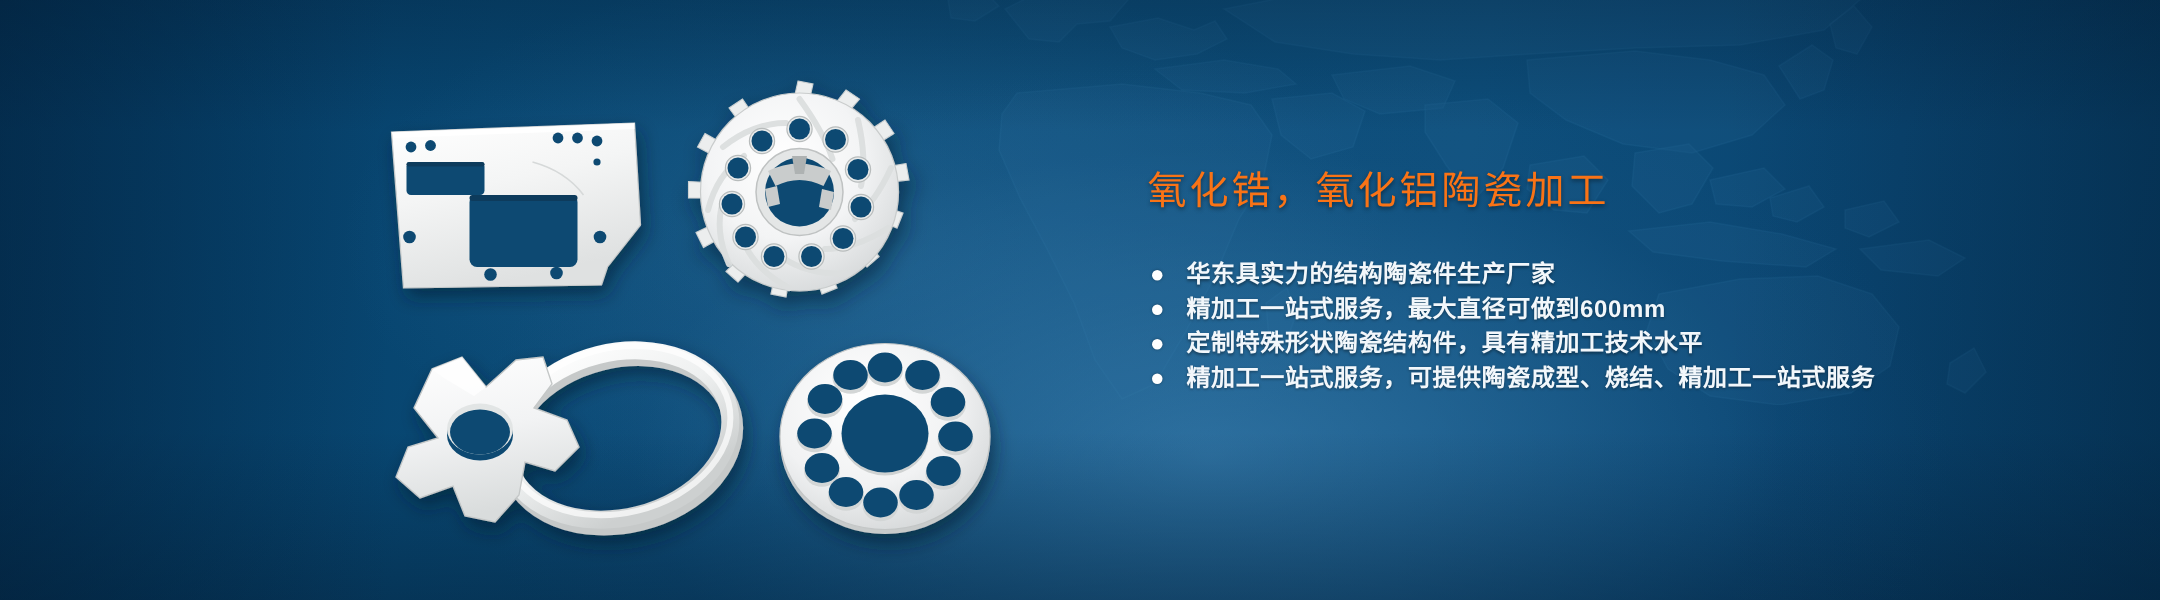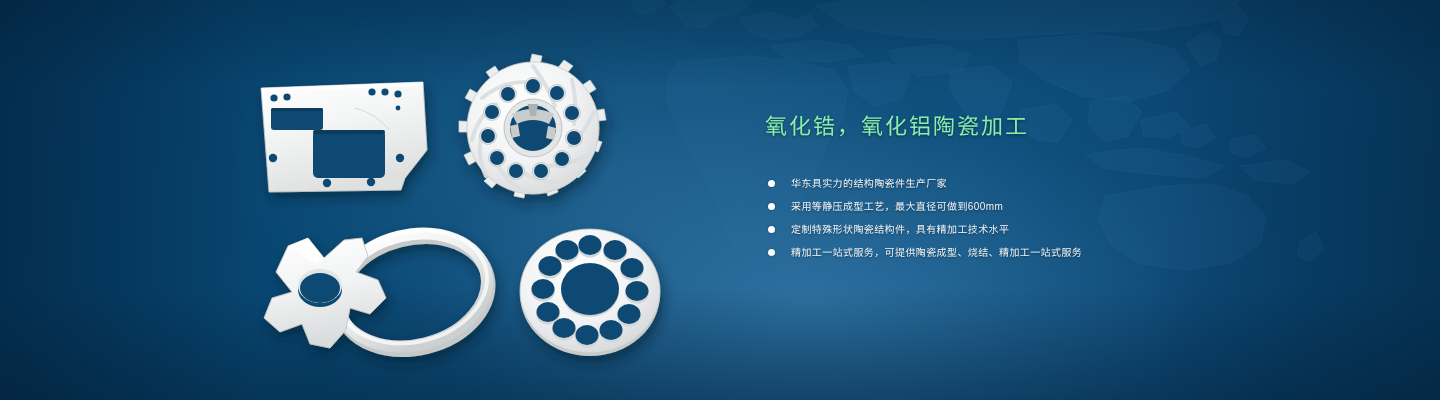--- a/index.html
+++ b/index.html
@@ -38,40 +38,41 @@
     opacity:.40;
     pointer-events:none;
   }
   .bg-map svg{width:100%;height:100%;display:block;}
 
   
   .copy{
     position:absolute;left:765px;top:108px;width:560px;
   }
   .headline{
-    color:#86efac;
-    font-size:22px;
+    color:#f97316;
+    font-size:26px;
     line-height:38px;
     letter-spacing:2px;
     font-weight:400;
     margin:0 0 26px 0;
     text-shadow:0 1px 3px rgba(0,0,0,.45);
     white-space:nowrap;
   }
   .bullets{list-style:none;margin:0;padding:0;}
   .bullets li{
     position:relative;
     padding-left:26px;
     color:#f2f7fb;
-    font-size:10px;
+    font-size:16px;
     line-height:23px;
     letter-spacing:.4px;
     margin-bottom:0px;
     white-space:nowrap;
     text-shadow:0 1px 2px rgba(0,0,0,.40);
+    font-weight:bold;
   }
   .bullets li .dot{
     position:absolute;left:3px;top:8px;
     width:7px;height:7px;border-radius:50%;
     background:#ffffff;
     box-shadow:0 0 2px rgba(0,0,0,.35);
   }
 
   
   .parts{position:absolute;left:0;top:0;width:760px;height:400px;}
@@ -353,21 +354,21 @@
 
   <div class="copy">
     <h1 class="headline">氧化锆，氧化铝陶瓷加工</h1>
     <ul class="bullets">
       <li>
         <span class="dot"></span>
         <span>华东具实力的结构陶瓷件生产厂家</span>
       </li>
       <li>
         <span class="dot"></span>
-        <span>采用等静压成型工艺，最大直径可做到600mm</span>
+        <span>精加工一站式服务，最大直径可做到600mm</span>
       </li>
       <li>
         <span class="dot"></span>
         <span>定制特殊形状陶瓷结构件，具有精加工技术水平</span>
       </li>
       <li>
         <span class="dot"></span>
         <span>精加工一站式服务，可提供陶瓷成型、烧结、精加工一站式服务</span>
       </li>
     </ul>

